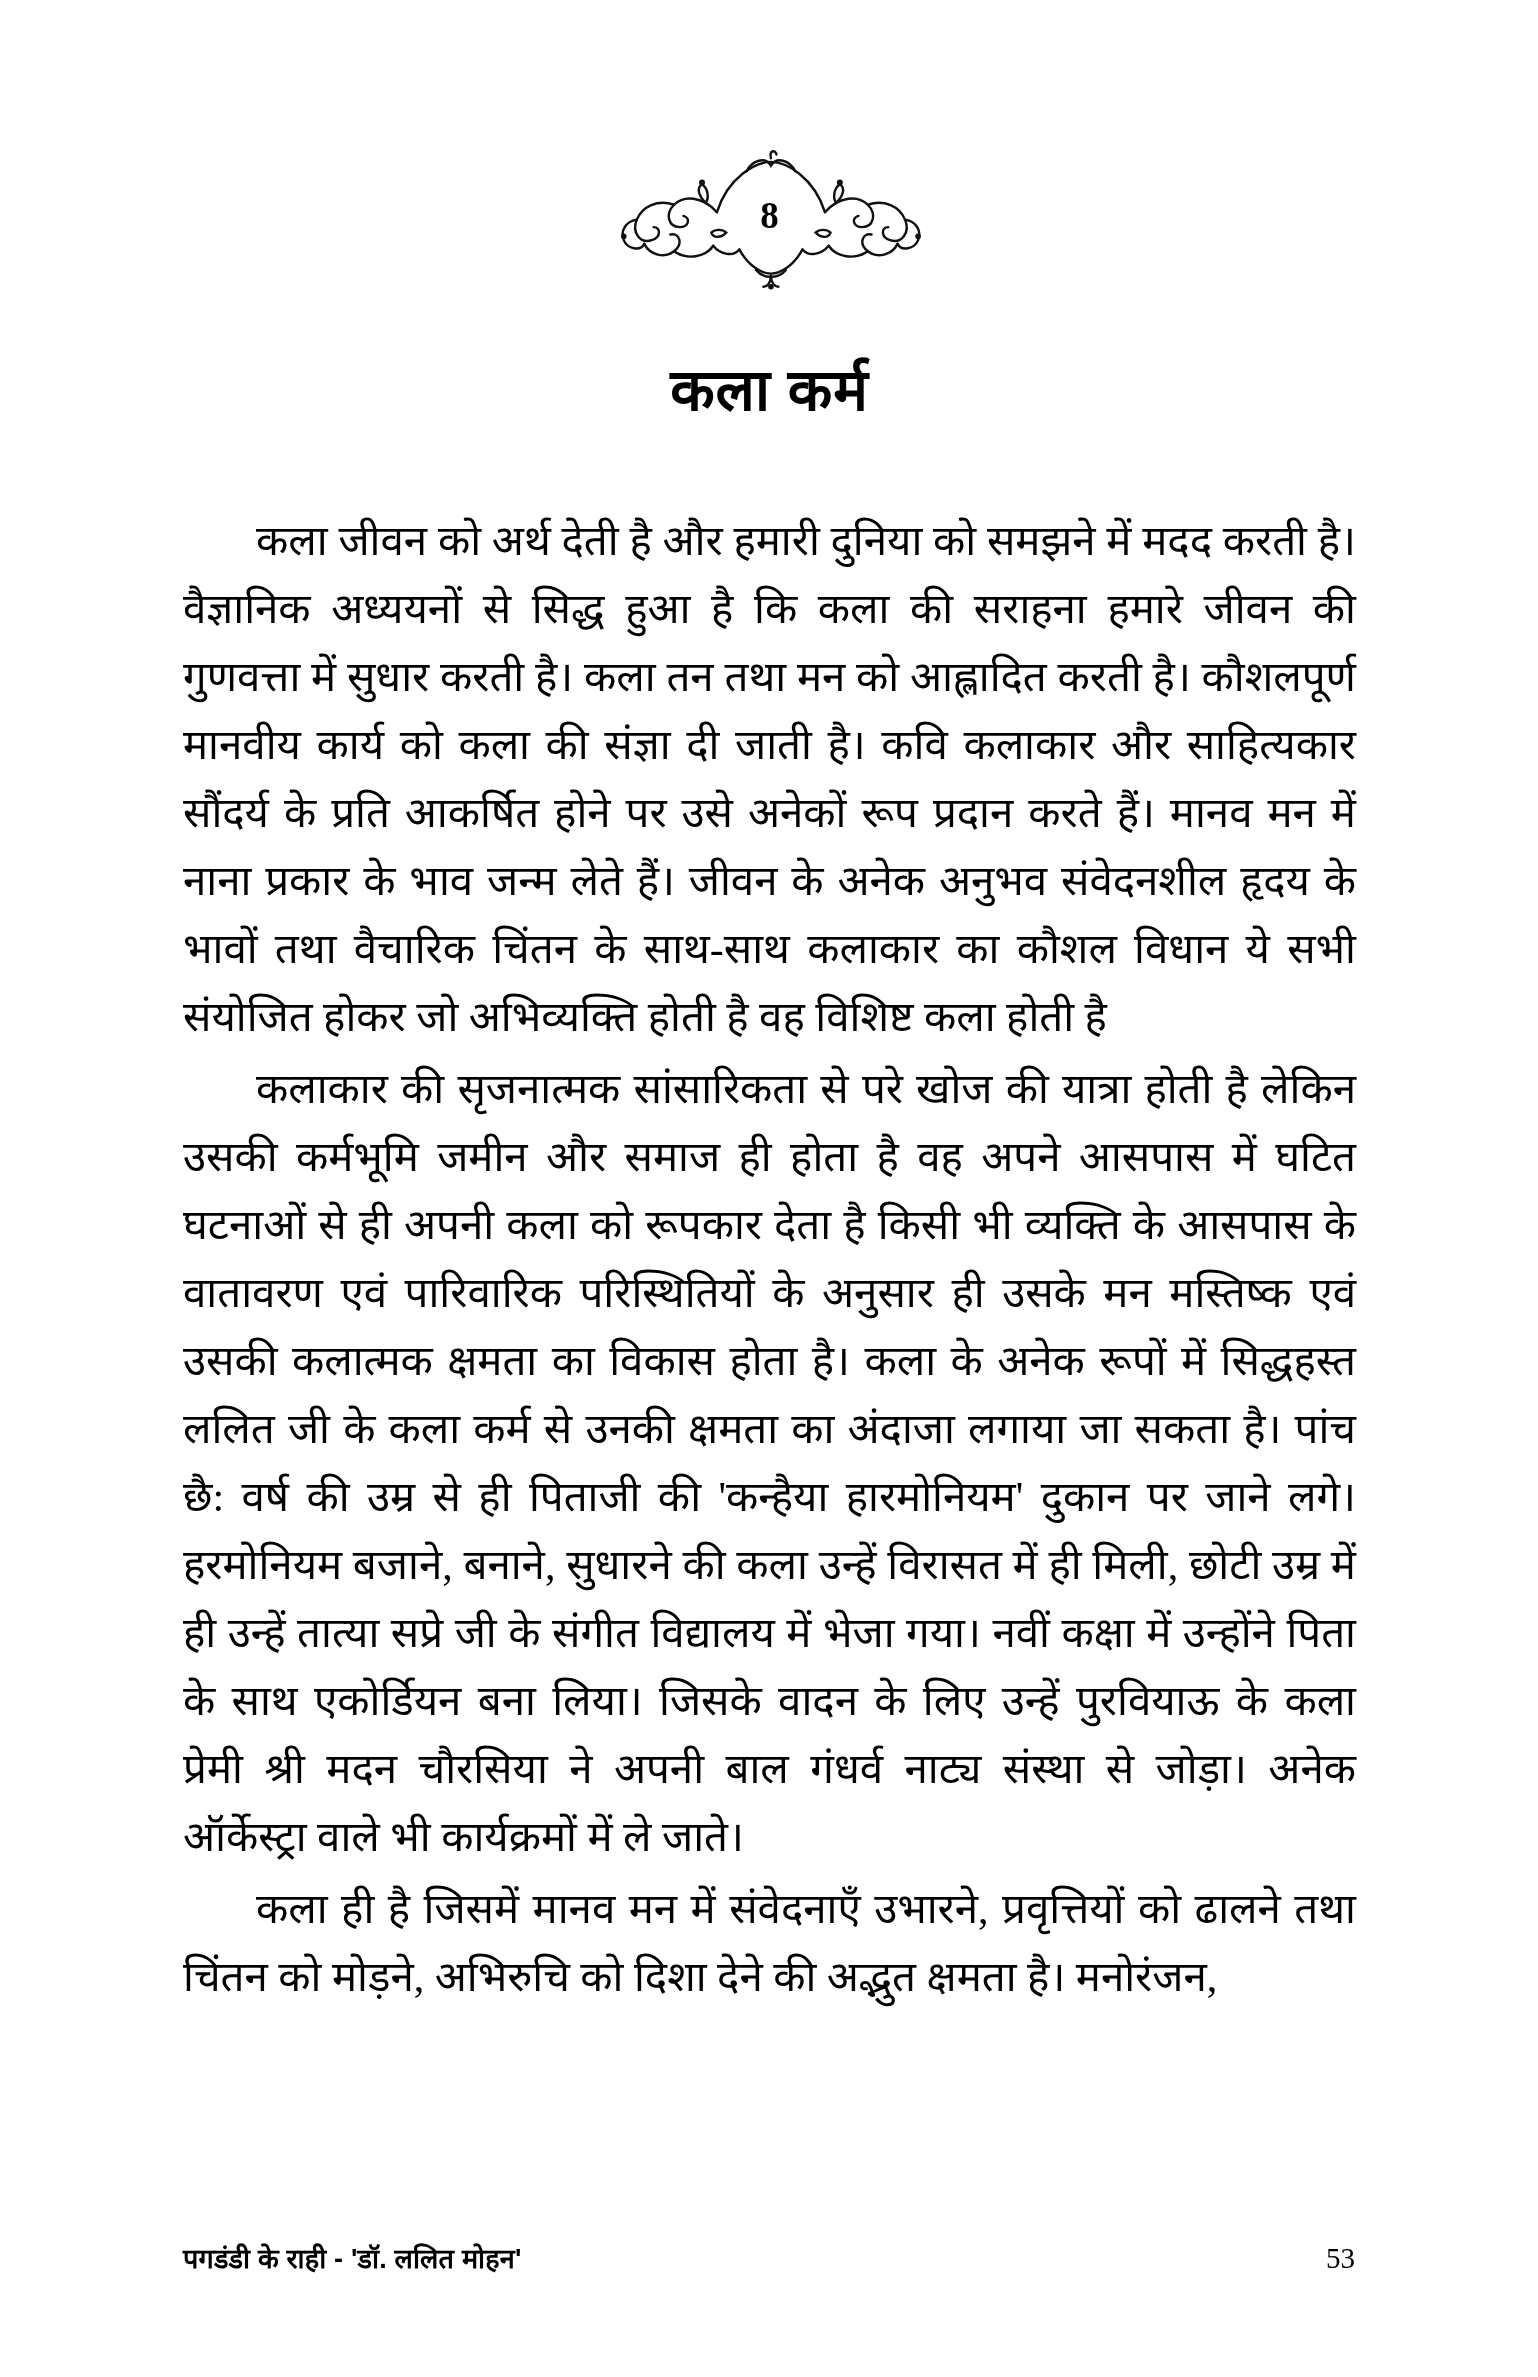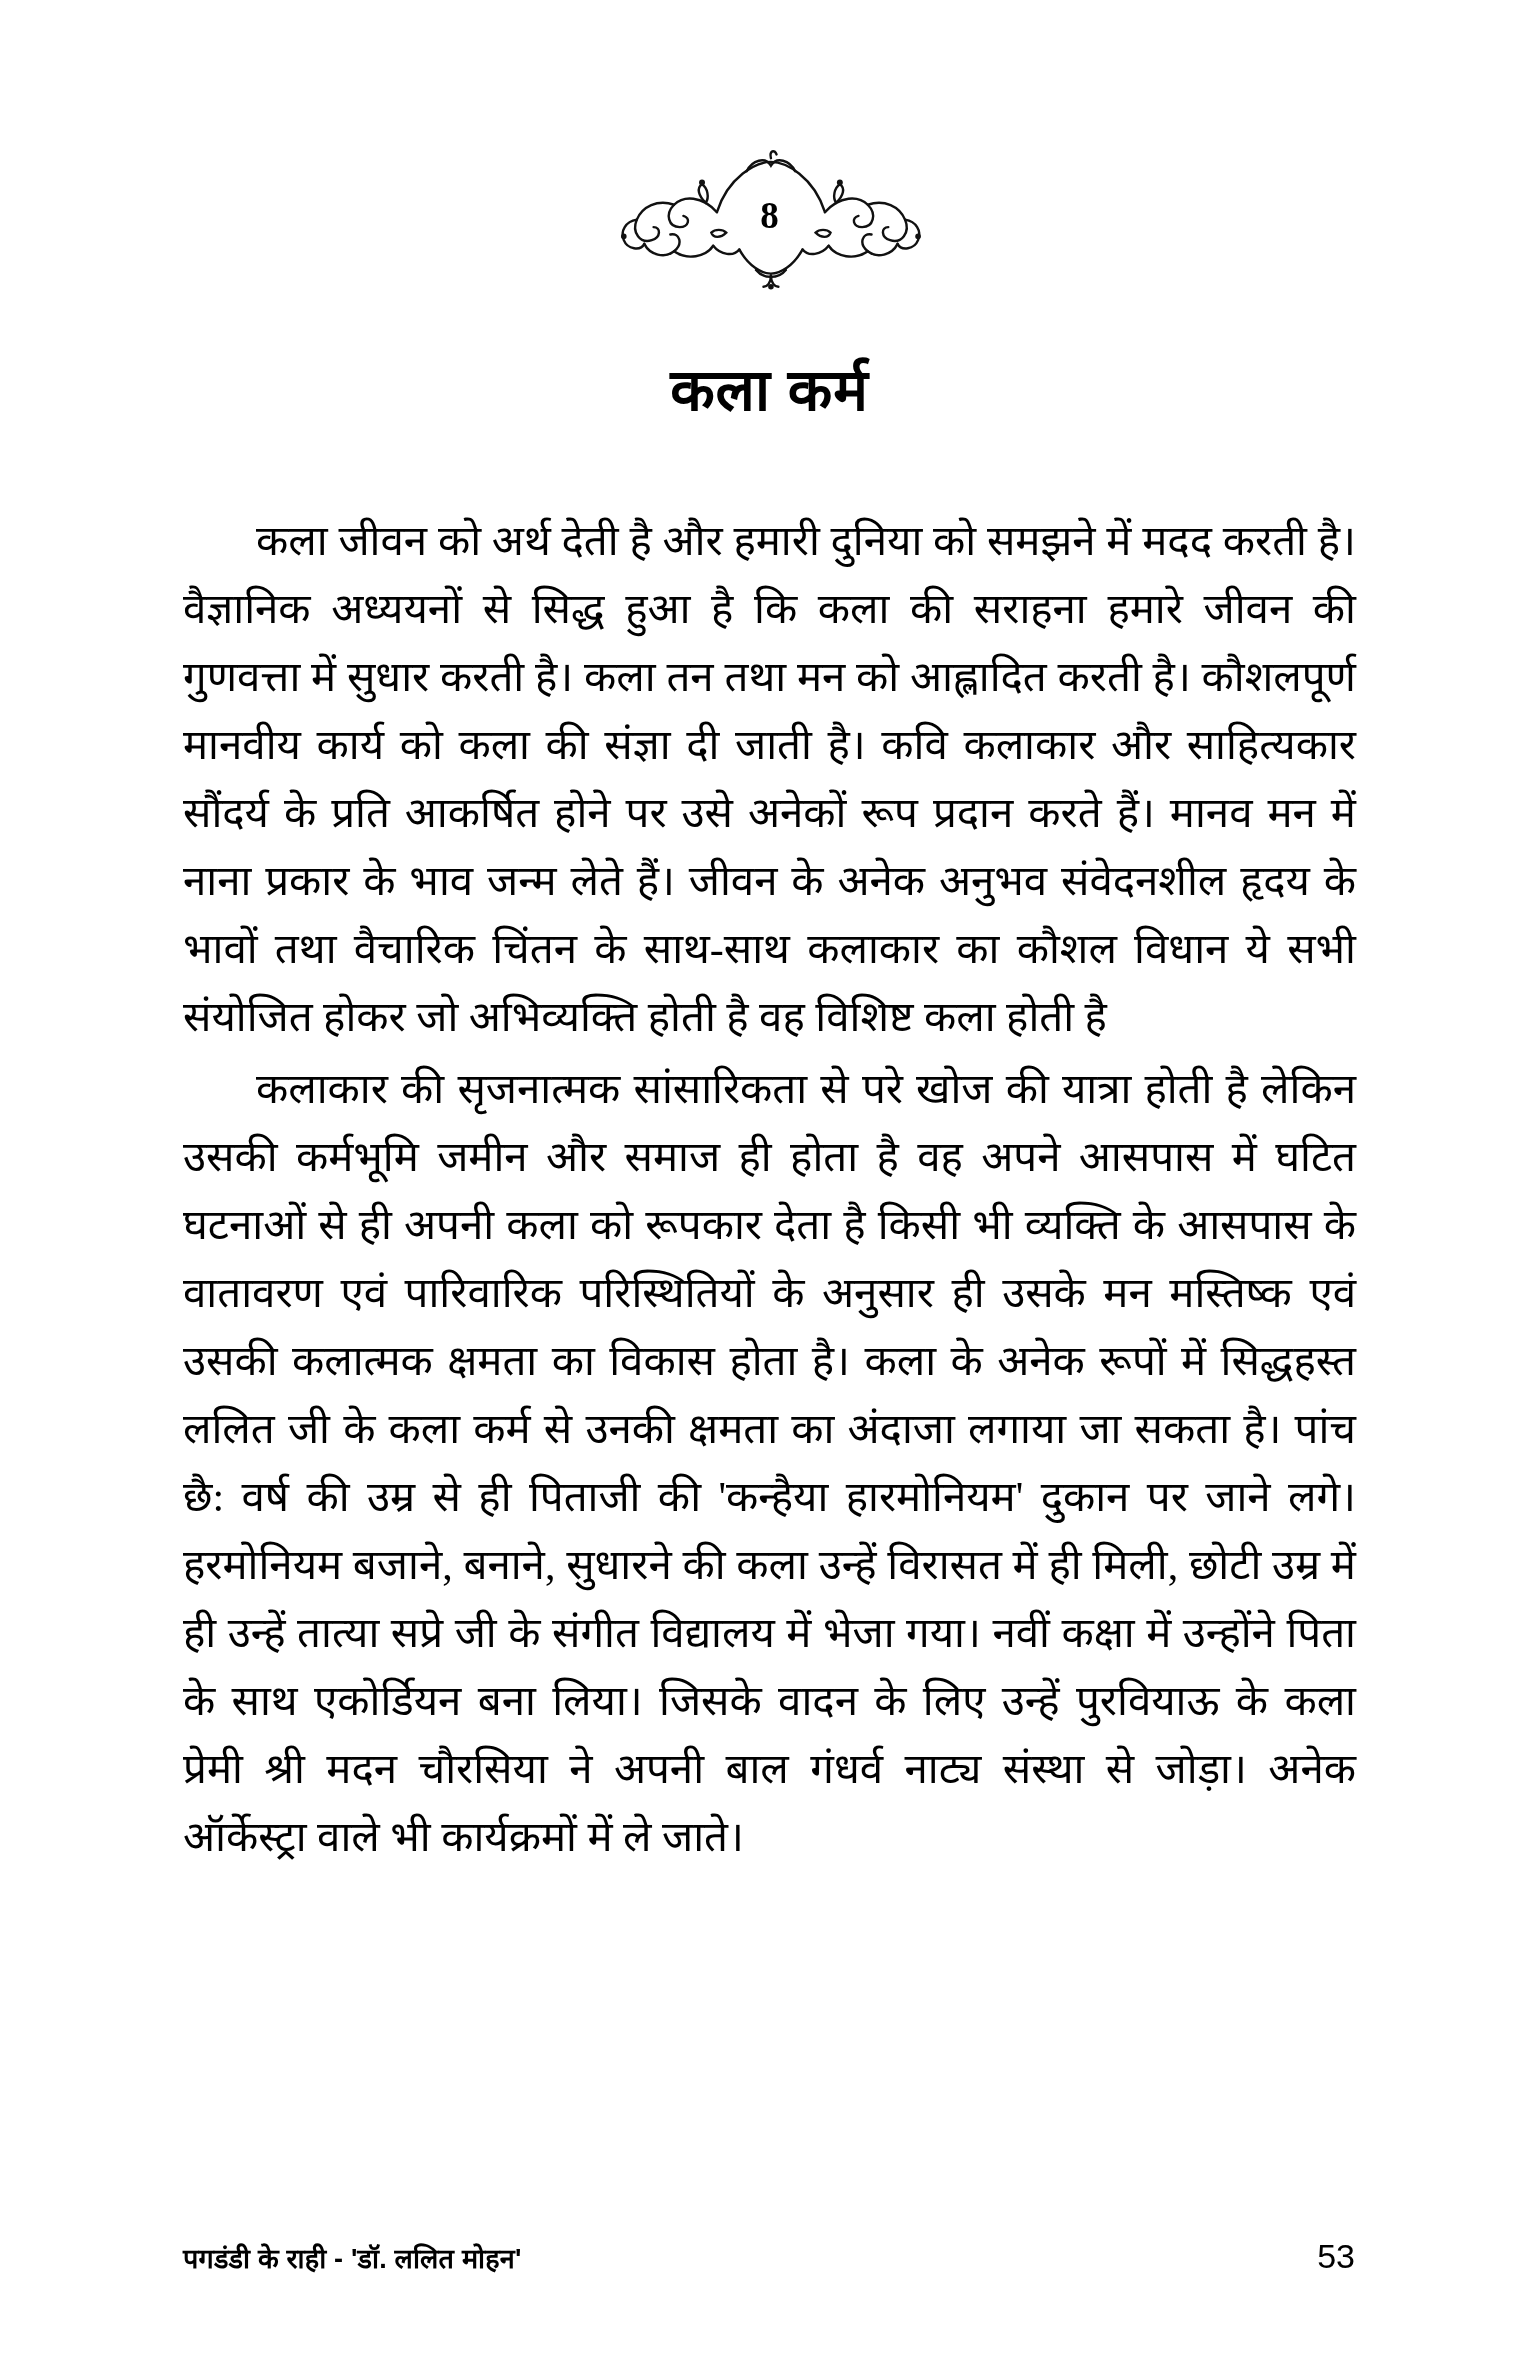--- a/index.html
+++ b/index.html
@@ -95,22 +95,22 @@
     align-items: baseline;
     justify-content: space-between;
   }
   .footer-left {
     font-family: "Liberation Sans", "DejaVu Sans", sans-serif;
     font-weight: bold;
     font-size: 27px;
     letter-spacing: 0.2px;
   }
   .footer-right {
-    font-family: Liberation Sans, sans-serif;
-    font-size: 34px;
+    font-family: Liberation Serif, serif;
+    font-size: 29px;
   }
 </style>
 </head>
 <body>
 
 <div class="page">
   <div class="content">
 
     <div class="ornament-block">
       <div class="ornament">
@@ -155,20 +155,21 @@
         </svg>
         <span class="chapter-number">8</span>
       </div>
     </div>
 
     <h1 class="chapter-title">कला कर्म</h1>
 
     <div class="body-copy">
       <p>कला जीवन को अर्थ देती है और हमारी दुनिया को समझने में मदद करती है। वैज्ञानिक अध्ययनों से सिद्ध हुआ है कि कला की सराहना हमारे जीवन की गुणवत्ता में सुधार करती है। कला तन तथा मन को आह्लादित करती है। कौशलपूर्ण मानवीय कार्य को कला की संज्ञा दी जाती है। कवि कलाकार और साहित्यकार सौंदर्य के प्रति आकर्षित होने पर उसे अनेकों रूप प्रदान करते हैं। मानव मन में नाना प्रकार के भाव जन्म लेते हैं। जीवन के अनेक अनुभव संवेदनशील हृदय के भावों तथा वैचारिक चिंतन के साथ-साथ कलाकार का कौशल विधान ये सभी संयोजित होकर जो अभिव्यक्ति होती है वह विशिष्ट कला होती है</p>
       <p>कलाकार की सृजनात्मक सांसारिकता से परे खोज की यात्रा होती है लेकिन उसकी कर्मभूमि जमीन और समाज ही होता है वह अपने आसपास में घटित घटनाओं से ही अपनी कला को रूपकार देता है किसी भी व्यक्ति के आसपास के वातावरण एवं पारिवारिक परिस्थितियों के अनुसार ही उसके मन मस्तिष्क एवं उसकी कलात्मक क्षमता का विकास होता है। कला के अनेक रूपों में सिद्धहस्त ललित जी के कला कर्म से उनकी क्षमता का अंदाजा लगाया जा सकता है। पांच छै: वर्ष की उम्र से ही पिताजी की 'कन्हैया हारमोनियम' दुकान पर जाने लगे। हरमोनियम बजाने, बनाने, सुधारने की कला उन्हें विरासत में ही मिली, छोटी उम्र में ही उन्हें तात्या सप्रे जी के संगीत विद्यालय में भेजा गया। नवीं कक्षा में उन्होंने पिता के साथ एकोर्डियन बना लिया। जिसके वादन के लिए उन्हें पुरवियाऊ के कला प्रेमी श्री मदन चौरसिया ने अपनी बाल गंधर्व नाट्य संस्था से जोड़ा। अनेक ऑर्केस्ट्रा वाले भी कार्यक्रमों में ले जाते।</p>
+      <p>कला ही है जिसमें मानव मन में संवेदनाएँ उभारने, प्रवृत्तियों को ढालने तथा चिंतन को मोड़ने, अभिरुचि को दिशा देने की अद्भुत क्षमता है। मनोरंजन,</p>
     </div>
   </div>
 
   <div class="footer">
     <span class="footer-left">पगडंडी के राही - 'डॉ. ललित मोहन'</span>
     <span class="footer-right">53</span>
   </div>
 </div>
 
 

